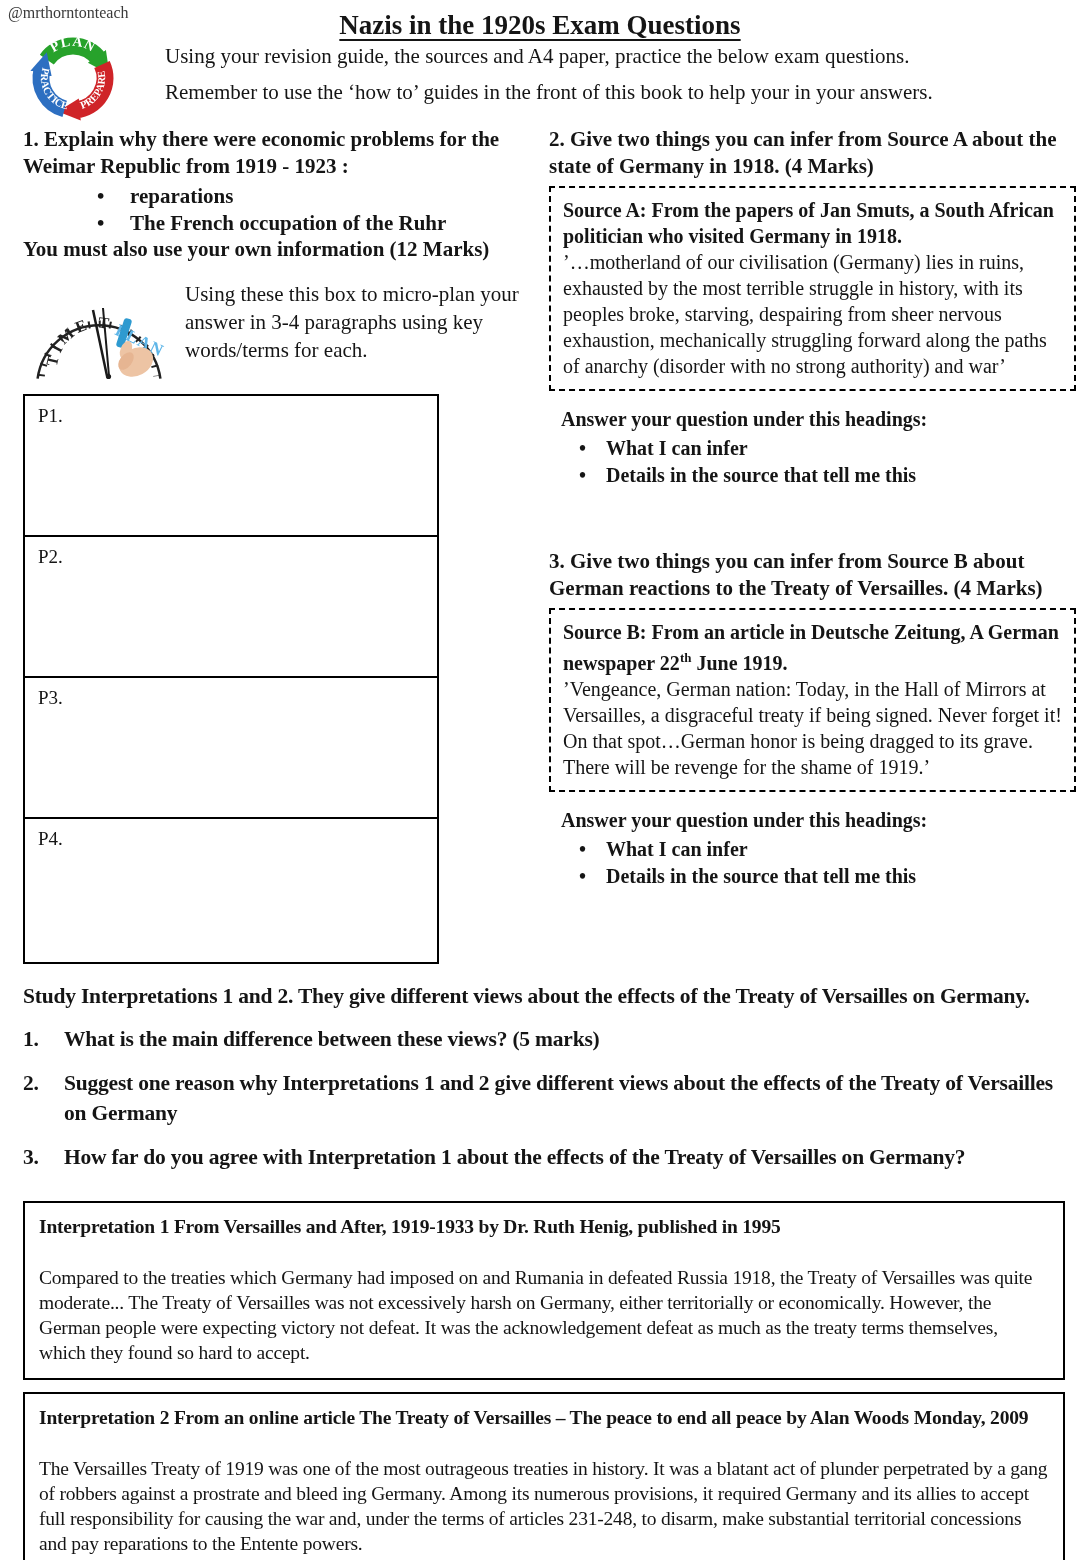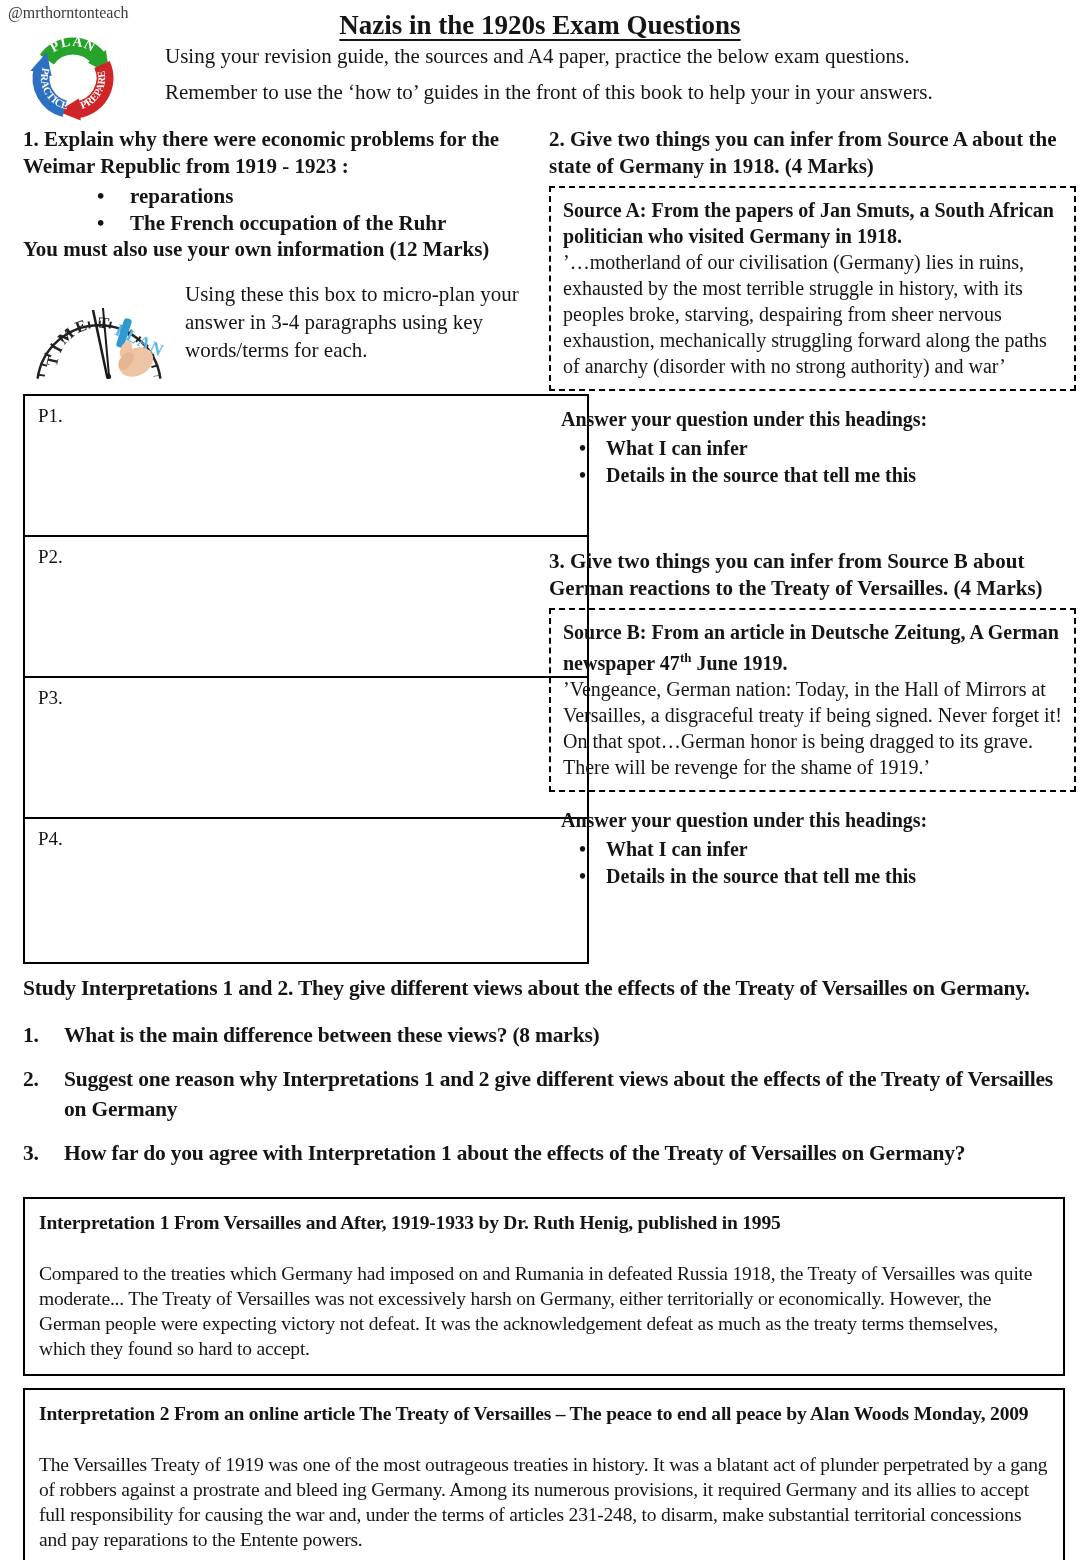--- a/index.html
+++ b/index.html
@@ -23,41 +23,41 @@
 
   
   #col-left { left:23px; top:126px; width:508px; }
   .q-heading { font-size:21px; font-weight:bold; line-height:26.5px; }
   .bullet-list { margin:4px 0 0 0; padding:0 0 0 107px; list-style:none; }
   .bullet-list li { position:relative; font-weight:bold; font-size:21px; line-height:26.5px; }
   .bullet-list li::before { content:"•"; position:absolute; left:-33px; font-weight:bold; }
   .own-info-note { font-weight:bold; font-size:21px; line-height:26px; margin-top:0px; }
   #plan-row { display:flex; margin-top:8px; }
   #micro-plan-text { margin-left:12px; width:335px; font-size:21px; line-height:28px; padding-top:10px; }
-  #p-table { margin-top:12px; border:2px solid #000; width:566px; box-sizing:border-box; }
+  #p-table { margin-top:12px; border:2px solid #000; width:416px; box-sizing:border-box; }
   .p-row { height:141px; border-bottom:2px solid #000; font-size:19px; padding:9px 0 0 13px; box-sizing:border-box; }
   .p-row:last-child { border-bottom:none; height:143px; }
 
   
   #col-right { left:549px; top:126px; width:527px; }
   .source-box {
     border:2px dashed #000; padding:9px 12px 10px;
     margin-top:7px; font-size:20px; line-height:26px;
   }
   .source-title { font-weight:bold; }
   .answer-block { margin:15px 0 0 12px; font-size:20px; font-weight:bold; line-height:27px; }
   .answer-bullets { margin:2px 0 0 0; padding:0 0 0 45px; list-style:none; }
   .answer-bullets li { position:relative; }
   .answer-bullets li::before { content:"•"; position:absolute; left:-27px; }
   #q3-heading { margin-top:59px; }
   sup { font-size:13px; }
 
   
   #bottom { left:23px; top:973px; width:1042px; letter-spacing:-0.2px; }
-  .study-intro { font-weight:bold; font-size:21.5px; line-height:31px; }
+  .study-intro { font-weight:bold; font-size:21.5px; line-height:23px;margin-top:12px; }
   .numbered { margin-top:16px; }
   .q-item { display:flex; font-weight:bold; font-size:21.5px; line-height:30px; margin-bottom:14px; }
   .q-num { width:41px; flex:none; }
   .q-text { flex:1; }
   .interp-box {
     border:2px solid #000; padding:11px 14px 13px;
     font-size:19.5px; line-height:25px; margin-top:29px;
     letter-spacing:-0.2px;
   }
   .interp-title { font-weight:bold; margin-bottom:26px; }
@@ -163,40 +163,40 @@
     <div>Answer your question under this headings:</div>
     <ul class="answer-bullets">
       <li>What I can infer</li>
       <li>Details in the source that tell me this</li>
     </ul>
   </div>
 
   <div class="q-heading" id="q3-heading">3. Give two things you can infer from Source B about German reactions to the Treaty of Versailles. (4 Marks)</div>
 
   <div class="source-box">
-    <div class="source-title"><span>Source B: From an article in Deutsche Zeitung, A German newspaper 47</span><sup>th</sup><span> June 1919.</span></div>
+    <div class="source-title"><span>Source B: From an article in Deutsche Zeitung, A German newspaper 22</span><sup>th</sup><span> June 1919.</span></div>
     <div>’Vengeance, German nation: Today, in the Hall of Mirrors at Versailles, a disgraceful treaty if being signed. Never forget it! On that spot…German honor is being dragged to its grave. There will be revenge for the shame of 1919.’</div>
   </div>
 
   <div class="answer-block">
     <div>Answer your question under this headings:</div>
     <ul class="answer-bullets">
       <li>What I can infer</li>
       <li>Details in the source that tell me this</li>
     </ul>
   </div>
 </div>
 
 <div class="abs" id="bottom">
   <div class="study-intro">Study Interpretations 1 and 2. They give different views about the effects of the Treaty of Versailles on Germany.</div>
 
   <div class="numbered">
     <div class="q-item">
       <span class="q-num">1.</span>
-      <span class="q-text">What is the main difference between these views? (8 marks)</span>
+      <span class="q-text">What is the main difference between these views? (5 marks)</span>
     </div>
     <div class="q-item">
       <span class="q-num">2.</span>
       <span class="q-text">Suggest one reason why Interpretations 1 and 2 give different views about the effects of the Treaty of Versailles on Germany</span>
     </div>
     <div class="q-item">
       <span class="q-num">3.</span>
       <span class="q-text">How far do you agree with Interpretation 1 about the effects of the Treaty of Versailles on Germany?</span>
     </div>
   </div>

